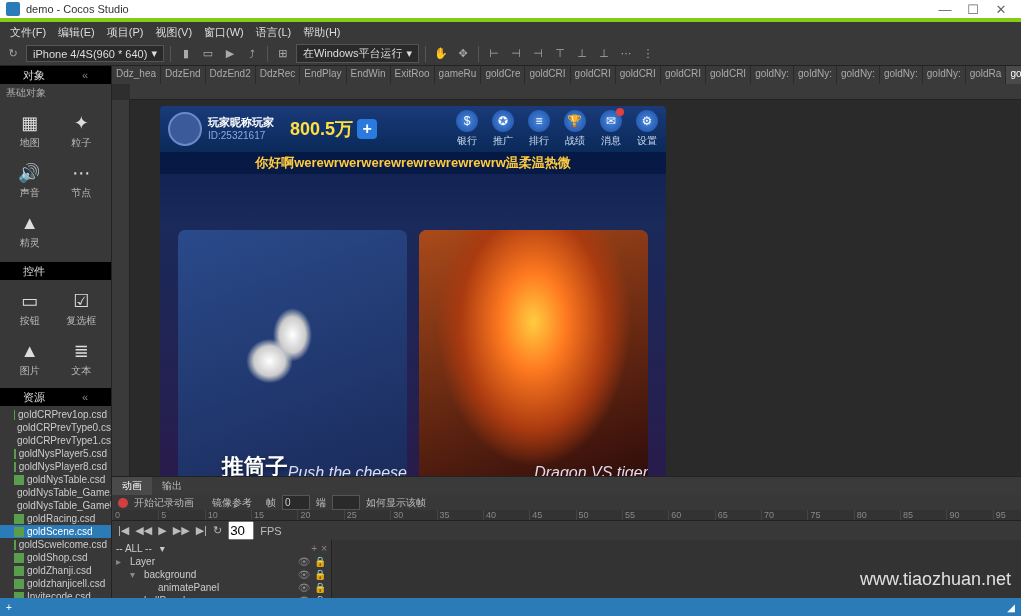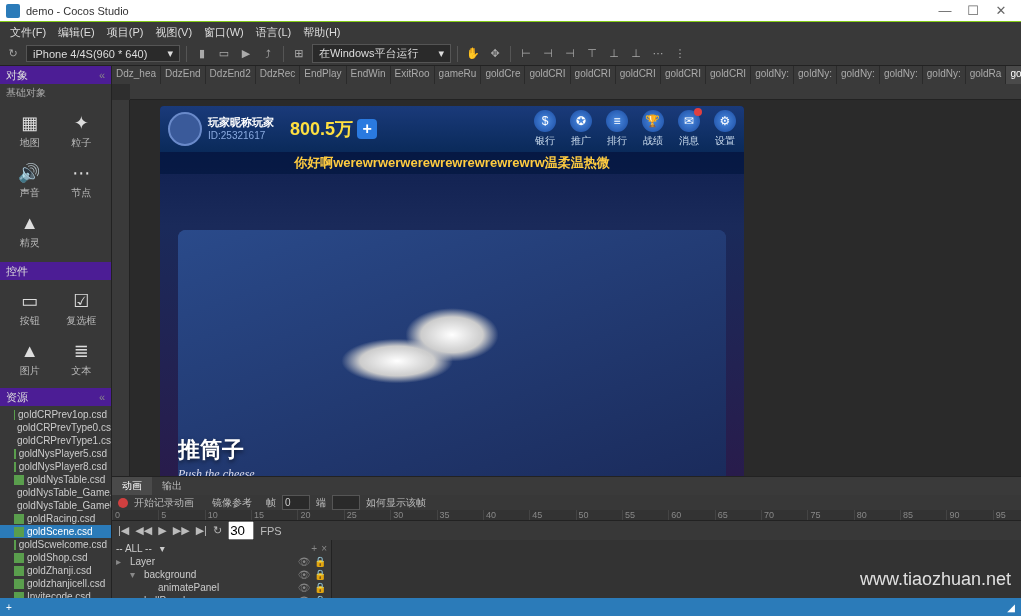--- a/index.html
+++ b/index.html
@@ -1,68 +1,68 @@
 <!DOCTYPE html>
 <html><head>
 <meta charset="utf-8">
 <style>
 * { margin:0; padding:0; box-sizing:border-box; font-family:"Microsoft YaHei",Arial,sans-serif; user-select:none; }
 body { background:#383838; color:#ccc; font-size:11px; width:1021px; height:616px; overflow:hidden; position:relative; }
-.titlebar { height:22px; background:#fff; color:#333; display:flex; align-items:center; padding:0 6px; font-size:11px; border-bottom:1px solid #84cc16; }
+.titlebar { height:22px; background:#fff; color:#333; display:flex; align-items:center; padding:0 6px; font-size:11px; border-bottom:4px solid #84cc16; }
 .titlebar .logo { width:14px; height:14px; background:#2b7bb9; border-radius:2px; margin-right:6px; }
 .titlebar .spacer { flex:1; }
 .titlebar .winbtn { width:28px; text-align:center; font-size:13px; color:#666; }
 .menubar { height:20px; background:#393939; display:flex; align-items:center; padding:0 4px; font-size:11px; color:#ddd; }
 .menubar span { padding:0 6px; }
 .toolbar { height:24px; background:#393939; display:flex; align-items:center; padding:0 4px; gap:4px; border-bottom:1px solid #222; }
-.toolbar .combo { background:#2a2a2a; border:1px solid #555; padding:1px 6px; font-size:11px; color:#ddd; display:flex; align-items:center; gap:20px; }
+.toolbar .combo { background:#2a2a2a; border:1px solid #555; padding:1px 6px; font-size:11px; color:#ddd; display:flex; align-items:center; gap:4px; }
 .toolbar .iconbtn { width:18px; height:18px; display:flex; align-items:center; justify-content:center; color:#aaa; font-size:11px; }
 .toolbar .sep { width:1px; height:16px; background:#555; margin:0 2px; }
 .main { display:flex; height:550px; }
 .leftcol { width:112px; background:#383838; border-right:1px solid #222; display:flex; flex-direction:column; }
-.panel-head { height:18px; background:#4c1d95; color:#ddd; font-size:11px; padding:2px 6px; display:flex; align-items:center; justify-content:space-between; }
+.panel-head { height:18px; background:#000000; color:#ddd; font-size:11px; padding:2px 23px; display:flex; align-items:center; justify-content:space-between; }
 .obj-grid { display:grid; grid-template-columns:1fr 1fr; gap:0; padding:4px; }
 .obj-cell { display:flex; flex-direction:column; align-items:center; padding:6px 0; }
 .obj-cell .glyph { font-size:18px; color:#ddd; height:22px; display:flex; align-items:center; }
 .obj-cell .lbl { font-size:10px; color:#bbb; margin-top:2px; }
 .ctrl-grid { display:grid; grid-template-columns:1fr 1fr; gap:0; padding:4px; }
 .res-panel { flex:1; overflow:hidden;text-align:right; }
 .res-list { padding:2px 0; font-size:10px; color:#ccc; overflow-y:auto; height:240px; }
 .res-item { padding:1px 4px 1px 14px; white-space:nowrap; overflow:hidden; text-overflow:ellipsis; display:flex; align-items:center; gap:3px; }
 .res-item.sel { background:#2b7bb9; color:#fff; }
 .res-item .fi { width:10px; height:10px; background:#5a9e4d; display:inline-block; }
 .centercol { flex:1; display:flex; flex-direction:column; background:#333; }
 .tabstrip { height:18px; background:#3a3a3a; display:flex; overflow:hidden; font-size:10px; color:#aaa; }
 .tabstrip .tab { padding:2px 4px; border-right:1px solid #2a2a2a; white-space:nowrap; }
 .tabstrip .tab.active { background:#4a4a4a; color:#fff; }
 .canvas-wrap { flex:1; background:#2e2e2e; position:relative; overflow:hidden; }
 .ruler-h { position:absolute; top:0; left:18px; right:0; height:16px; background:#3a3a3a; border-bottom:1px solid #222; }
 .ruler-v { position:absolute; top:16px; left:0; width:18px; bottom:0; background:#3a3a3a; border-right:1px solid #222; }
 .stage { position:absolute; top:16px; left:18px; right:0; bottom:0; background:#2a2a2a; overflow:hidden; }
-.game { position:absolute; top:6px; left:30px; width:584px; height:400px; background:linear-gradient(180deg,#0a1a4a 0%,#1a2a5a 30%,#2a1a4a 100%); border-radius:4px; overflow:hidden; }
+.game { position:absolute; top:6px; left:30px; width:506px; height:400px; background:linear-gradient(180deg,#0a1a4a 0%,#1a2a5a 30%,#2a1a4a 100%); border-radius:4px; overflow:hidden; }
 .game-top { height:46px; background:linear-gradient(180deg,#1a3a7a,#0a2a5a); display:flex; align-items:center; padding:0 8px; gap:6px; }
 .avatar { width:34px; height:34px; border-radius:50%; background:#3a5a9a; border:2px solid #6a8aca; }
 .pinfo { color:#fff; font-size:11px; line-height:14px; }
 .pinfo .pn { font-weight:bold; }
 .pinfo .pid { color:#8aaae0; font-size:10px; }
 .coin { margin-left:10px; font-size:18px; font-weight:bold; color:#ffe040; display:flex; align-items:center; gap:4px; }
 .coin .plus { width:20px; height:20px; background:#2a7ae0; border-radius:4px; color:#fff; display:flex; align-items:center; justify-content:center; font-size:16px; }
 .topnav { margin-left:auto; display:flex; gap:14px; }
 .topnav .ni { display:flex; flex-direction:column; align-items:center; color:#cde; font-size:10px; gap:2px; }
 .topnav .ni .ic { width:22px; height:22px; border-radius:50%; background:radial-gradient(circle,#4a8ae0,#1a4aa0); display:flex; align-items:center; justify-content:center; color:#fff; font-size:12px; position:relative; }
 .topnav .ni .ic.dot::after { content:""; position:absolute; top:-2px; right:-2px; width:8px; height:8px; background:#e04040; border-radius:50%; }
 .marquee { height:22px; background:rgba(0,20,60,0.6); color:#ffcc40; font-size:13px; display:flex; align-items:center; justify-content:center; font-weight:bold; overflow:hidden; white-space:nowrap; }
 .cards { display:flex; gap:12px; padding:12px 18px; height:330px; }
-.card { flex:1; border-radius:8px; position:relative; overflow:hidden; display:flex; flex-direction:column; justify-content:flex-end; align-items:flex-start; padding-bottom:10px;margin-top:44px; }
+.card { flex:1; border-radius:8px; position:relative; overflow:hidden; display:flex; flex-direction:row; justify-content:flex-end; align-items:flex-end; padding-bottom:10px;margin-top:44px; }
 .card.c1 { background:linear-gradient(160deg,#2a4a8a,#1a2a5a); }
 .card.c2 { background:linear-gradient(160deg,#1a6aaa,#0a3a7a); }
 .card.c3 { background:linear-gradient(160deg,#aa4a1a,#5a1a0a); }
 .card .art { position:absolute; inset:0; }
 .card .ct { font-size:22px; color:#fff; font-weight:bold; text-shadow:0 2px 4px rgba(0,0,0,0.6); z-index:1; }
-.card .cs { font-size:12px; color:#dde; font-style:italic; z-index:1; margin-top:2px;font-family:Liberation Serif, serif; }
+.card .cs { font-size:16px; color:#dde; font-style:italic; z-index:1; margin-top:2px; }
 .card.c1 .art { background:radial-gradient(ellipse at 50% 40%,#fff 0%,#ccc 8%,transparent 12%),radial-gradient(ellipse at 40% 50%,#fff 0%,#ccc 8%,transparent 12%),linear-gradient(160deg,#2a4a8a,#1a2a5a); }
 .card.c1::before { content:"百人"; position:absolute; top:12px; right:12px; font-size:16px; color:#fff; writing-mode:vertical-rl; }
 .card.c2 .art { background:radial-gradient(ellipse at 50% 35%,#6ac0f0 0%,#2a8ad0 25%,transparent 50%),linear-gradient(160deg,#1a6aaa,#0a3a7a); }
 .card.c3 .art { background:radial-gradient(ellipse at 50% 35%,#ffcc40 0%,#ff7a20 20%,#aa3a10 45%,transparent 60%),linear-gradient(160deg,#aa4a1a,#2a0a0a); }
 .anim-panel { height:140px; background:#383838; border-top:1px solid #222; display:flex; flex-direction:column; }
 .anim-tabs { height:18px; background:#3a3a3a; display:flex; font-size:10px; color:#bbb; }
 .anim-tabs span { padding:2px 10px; }
 .anim-tabs span.on { background:#4a4a4a; color:#fff; }
 .anim-tool { height:22px; display:flex; align-items:center; padding:0 6px; gap:6px; font-size:10px; color:#bbb; }
 .anim-tool .rec { width:10px; height:10px; border-radius:50%; background:#d04040; }
@@ -325,20 +325,25 @@
                 </div>
               </div>
           </div>
           <div class="marquee">你好啊werewrwerwerewrewrewrewrewrw温柔温热微</div>
           <div class="cards" id="cards">
               <div class="card c1">
                 <div class="art"></div>
                 <div class="ct">推筒子</div>
                 <div class="cs">Push the cheese</div>
               </div>
+              <div class="card c3">
+                <div class="art"></div>
+                <div class="ct"></div>
+                <div class="cs">Dragon VS tiger</div>
+              </div>
             </div>
         </div>
       </div>
     </div>
 
     <div class="anim-panel">
       <div class="anim-tabs">
         <span class="on">动画</span>
         <span>输出</span>
       </div>

